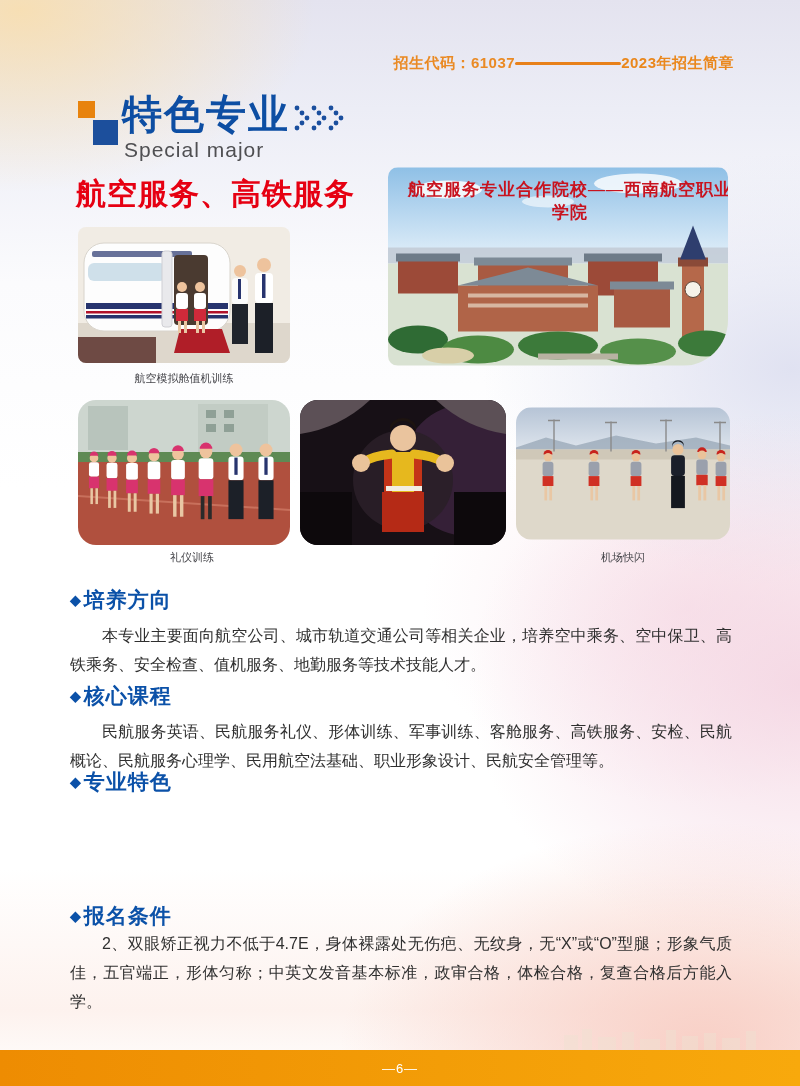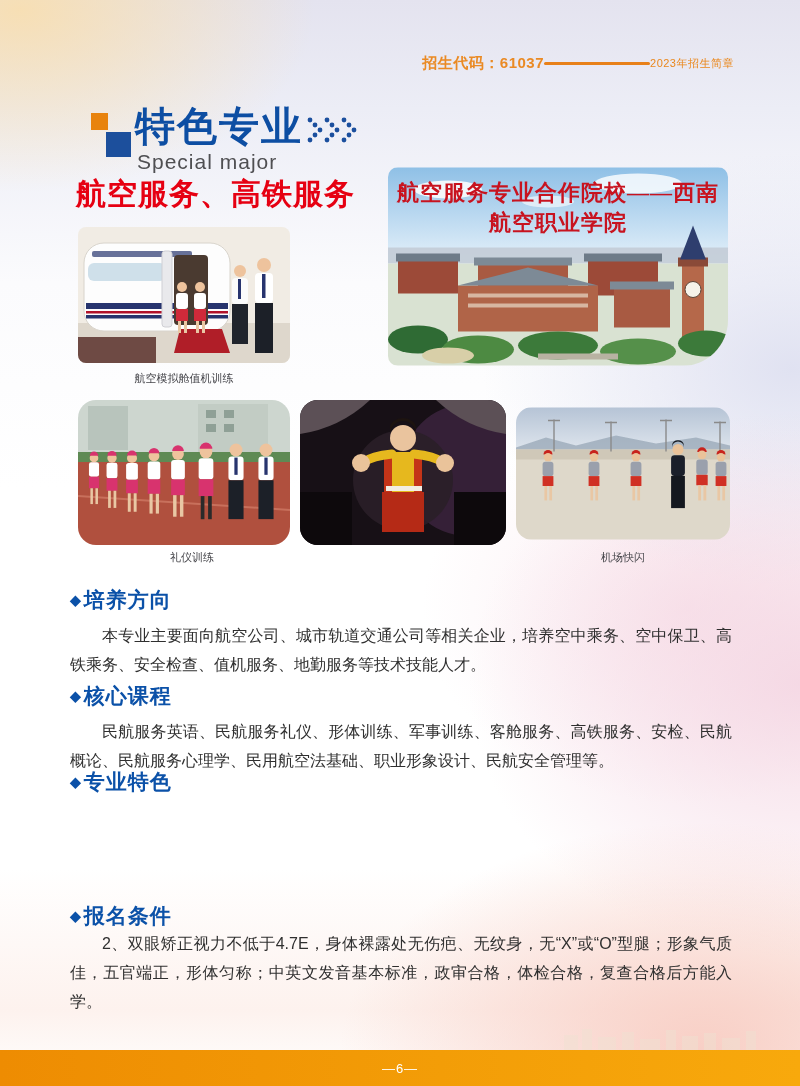--- a/index.html
+++ b/index.html
@@ -10,38 +10,38 @@
       radial-gradient(460px 380px at 100% 63%, rgba(243,210,224,0.8), rgba(243,210,224,0) 72%),
       radial-gradient(430px 300px at 99% 34%, rgba(221,223,240,0.9), rgba(221,223,240,0) 72%),
       radial-gradient(380px 280px at 86% 56%, rgba(246,216,226,0.55), rgba(246,216,226,0) 70%),
       linear-gradient(180deg,#e4e3ef 0%,#ecedf6 10%,#fbfbfd 26%,#ffffff 45%,#ffffff 80%,#fdf2ee 93%,#ffffff 100%);
   }
   .abs{position:absolute;}
   
   .hdr{top:54px;right:66px;display:flex;align-items:center;}
   .hdr-code{color:#ea8a24;font-size:15px;font-weight:600;letter-spacing:0.5px;}
   .hdr-line{width:106px;height:3px;background:#e8811a;border-radius:2px;}
-  .hdr-year{color:#ea871c;font-size:11px;font-weight:400;letter-spacing:0.5px;}
-  
-  .tblock{left:91px;top:92px;width:320px;height:80px;margin-top:12px;}
+  .hdr-year{color:#ea871c;font-size:15px;font-weight:700;letter-spacing:0.5px;}
+  
+  .tblock{left:78px;top:92px;width:320px;height:80px;}
   .sq{position:absolute;}
   .sq-orange{left:0;top:9px;width:17px;height:17px;background:#e8830d;}
   .sq-blue{left:15px;top:28px;width:25px;height:25px;background:#1c4f9c;}
   .tmain{position:absolute;left:44px;top:2px;font-size:40px;font-weight:900;color:#0d4ea3;letter-spacing:2px;line-height:1;}
   .tchev{position:absolute;left:216px;top:12px;}
   .tsub{position:absolute;left:46px;top:46px;font-size:21px;color:#4f4f52;letter-spacing:1px;}
   
   .major{left:76px;top:174px;font-size:30px;font-weight:900;color:#e60012;letter-spacing:1px;}
   
   .photo{overflow:hidden;display:block;}
   .photo svg{display:block;width:100%;height:100%;}
   .ph-a{left:78px;top:227px;width:212px;height:136px;border-radius:8px;}
   .ph-b{left:388px;top:167px;width:340px;height:199px;border-radius:10px 10px 46px 10px;}
   .ph-b-overlay{position:absolute;left:0;top:11px;width:100%;text-align:center;color:#c8131f;
-    font-weight:bold;font-size:22px;font-family:"Liberation Serif",serif;letter-spacing:1px;}
+    font-weight:bold;font-size:17px;font-family:"Liberation Serif",serif;letter-spacing:1px;padding-left:12px;}
   .ph-c{left:78px;top:400px;width:212px;height:145px;border-radius:18px;}
   .ph-d{left:300px;top:400px;width:206px;height:145px;border-radius:18px;}
   .ph-e{left:516px;top:407px;width:214px;height:133px;border-radius:16px;}
   .cap{font-size:11px;color:#45454a;text-align:center;}
   .cap-a{left:78px;top:371px;width:212px;}
   .cap-c{left:86px;top:550px;width:212px;}
   .cap-d{left:300px;top:550px;width:206px;}
   .cap-e{left:516px;top:550px;width:214px;}
   
   .sec{left:70px;width:662px;}

